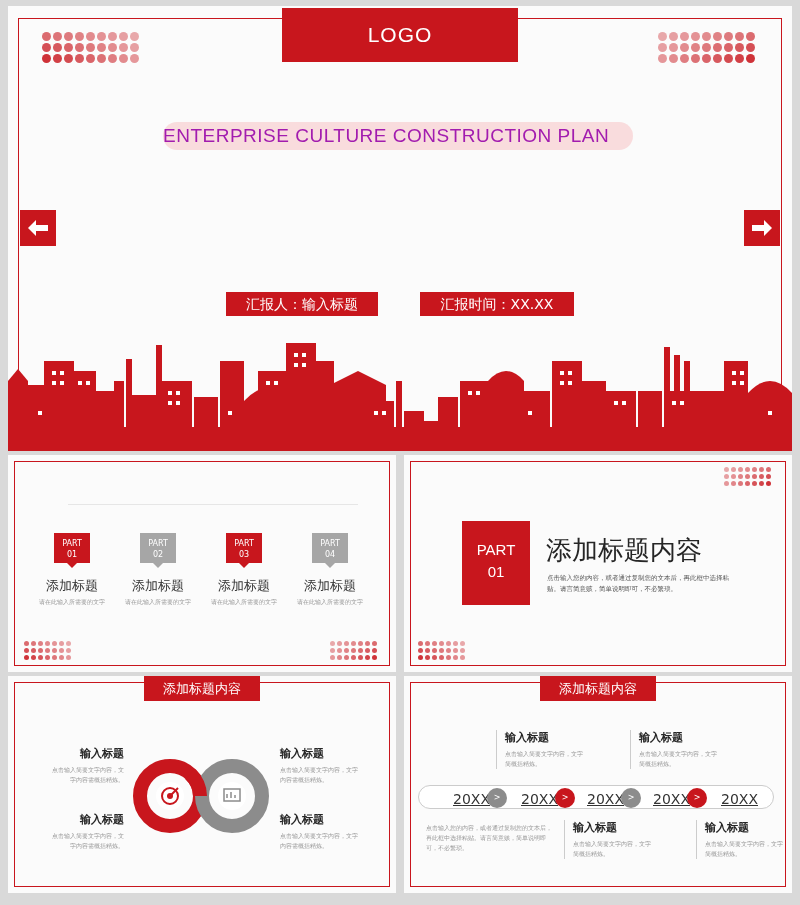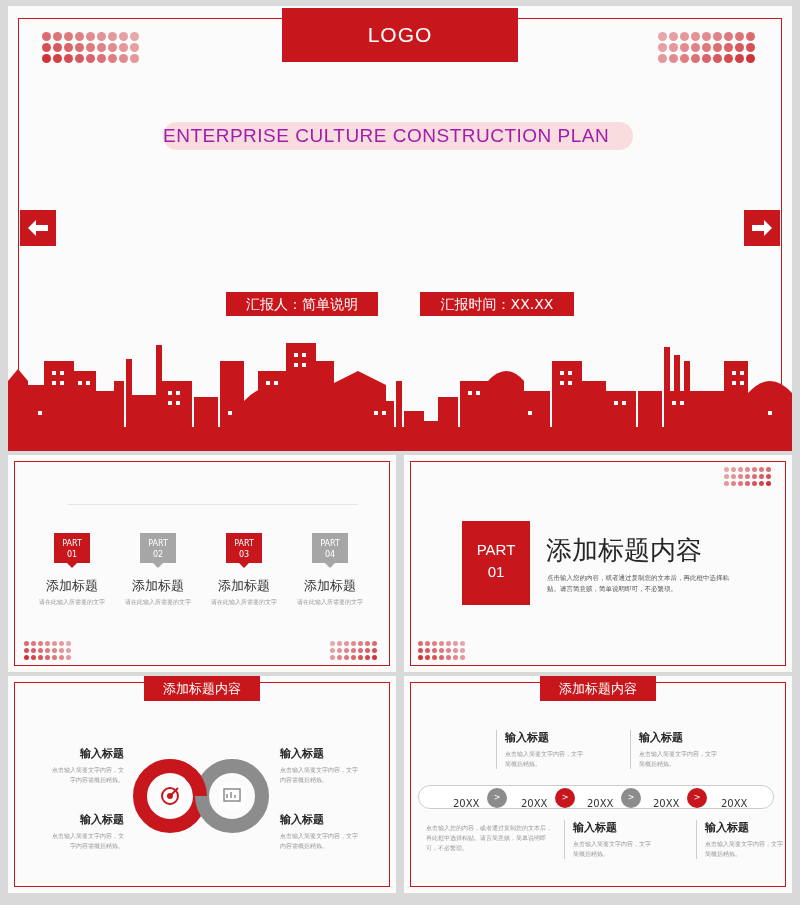--- a/index.html
+++ b/index.html
@@ -48,21 +48,21 @@
   .hdr-tag { position: absolute; left: 136px; top: 0; width: 116px; height: 25px; background: #c8161d; color: #fff; font-size: 13px; line-height: 25px; text-align: center; }
   .inf-block { position: absolute; width: 110px; }
   .inf-block .t { font-size: 11px; font-weight: bold; color: #262626; }
   .inf-block .d { font-size: 6px; color: #999; line-height: 10px; margin-top: 4px; }
   .inf-block.right-al { text-align: right; }
 
   .tl-block { position: absolute; width: 118px; border-left: 1px solid #ccc; padding-left: 8px; }
   .tl-block .t { font-size: 11px; font-weight: bold; color: #262626; }
   .tl-block .d { font-size: 6px; color: #999; line-height: 10px; margin-top: 4px; }
   .tl-bar { position: absolute; left: 14px; top: 109px; width: 356px; height: 24px; border: 1px solid #ccc; border-radius: 12px; background: #fff; }
-  .tl-year { position: absolute; top: 12px; font-size: 10px; color: #333; }
+  .tl-year { position: absolute; top: 5px; font-size: 14px; color: #333; text-decoration: underline; }
   .tl-chev { position: absolute; top: 2px; width: 20px; height: 20px; border-radius: 50%; color: #fff; font-size: 8px; text-align: center; line-height: 20px; }
   .tl-intro { position: absolute; left: 22px; top: 147px; width: 130px; font-size: 6px; color: #999; line-height: 10px; }
 </style>
 </head>
 <body>
 
 <div class="slide" id="s1">
   <div class="frame"></div>
 
   <div class="dots" style="left:34px;top:26px;grid-template-columns:repeat(9,9px);gap:2px;">
@@ -121,21 +121,21 @@
       <div class="dot" style="width: 9px; height: 9px; background: rgba(200, 22, 29, 0.71);"></div>
       <div class="dot" style="width: 9px; height: 9px; background: rgba(200, 22, 29, 0.77);"></div>
       <div class="dot" style="width: 9px; height: 9px; background: rgba(200, 22, 29, 0.82);"></div>
       <div class="dot" style="width: 9px; height: 9px; background: rgba(200, 22, 29, 0.88);"></div>
     </div>
 
   <div class="logo">LOGO</div>
 
   <div class="en-title">ENTERPRISE CULTURE CONSTRUCTION PLAN</div>
 
-  <div class="tag" style="left:218px;width:152px;">汇报人：简单说明</div>
+  <div class="tag" style="left:218px;width:152px;">汇报人：输入标题</div>
   <div class="tag" style="left:412px;width:154px;">汇报时间：XX.XX</div>
 
   <div class="arrow-btn" style="left:12px;">
     <svg width="20" height="16" viewBox="0 0 20 16">
         <path d="M0 8 L8 0 L8 5 L20 5 L20 11 L8 11 L8 16 Z" fill="#fff"></path>
       </svg>
   </div>
   <div class="arrow-btn" style="left:736px;">
     <svg width="20" height="16" viewBox="0 0 20 16">
         <path d="M20 8 L12 0 L12 5 L0 5 L0 11 L12 11 L12 16 Z" fill="#fff"></path>

